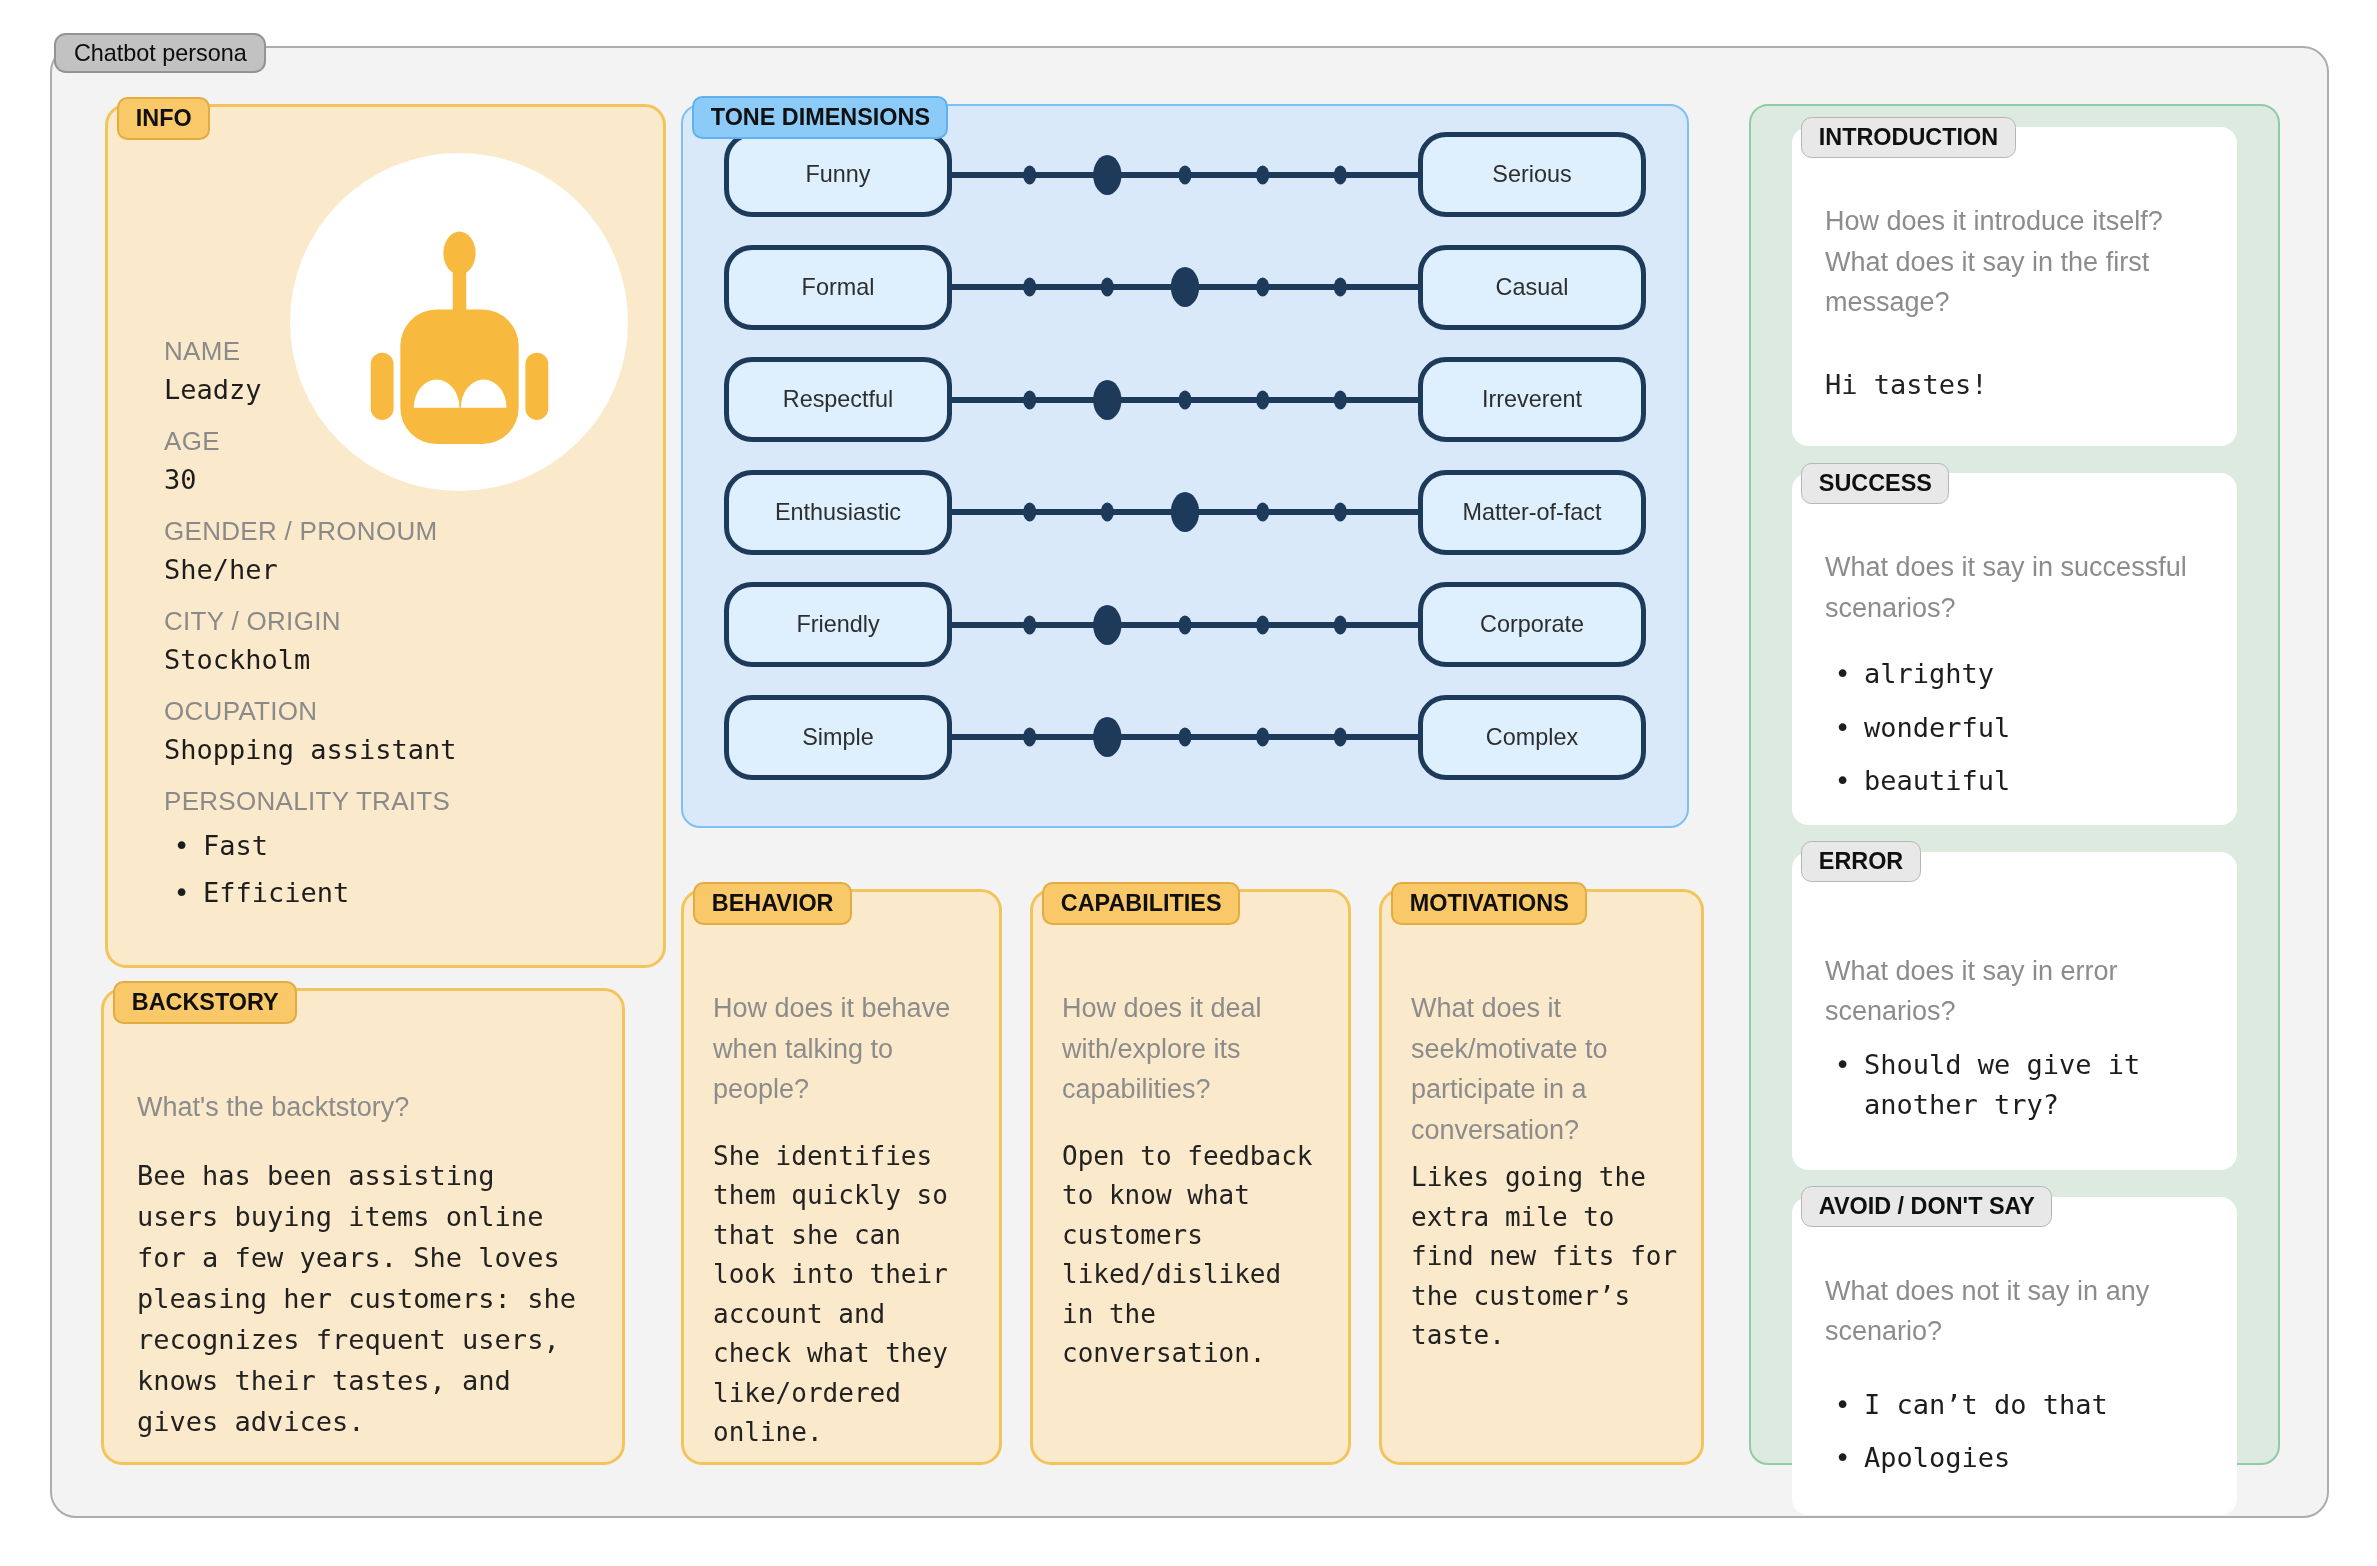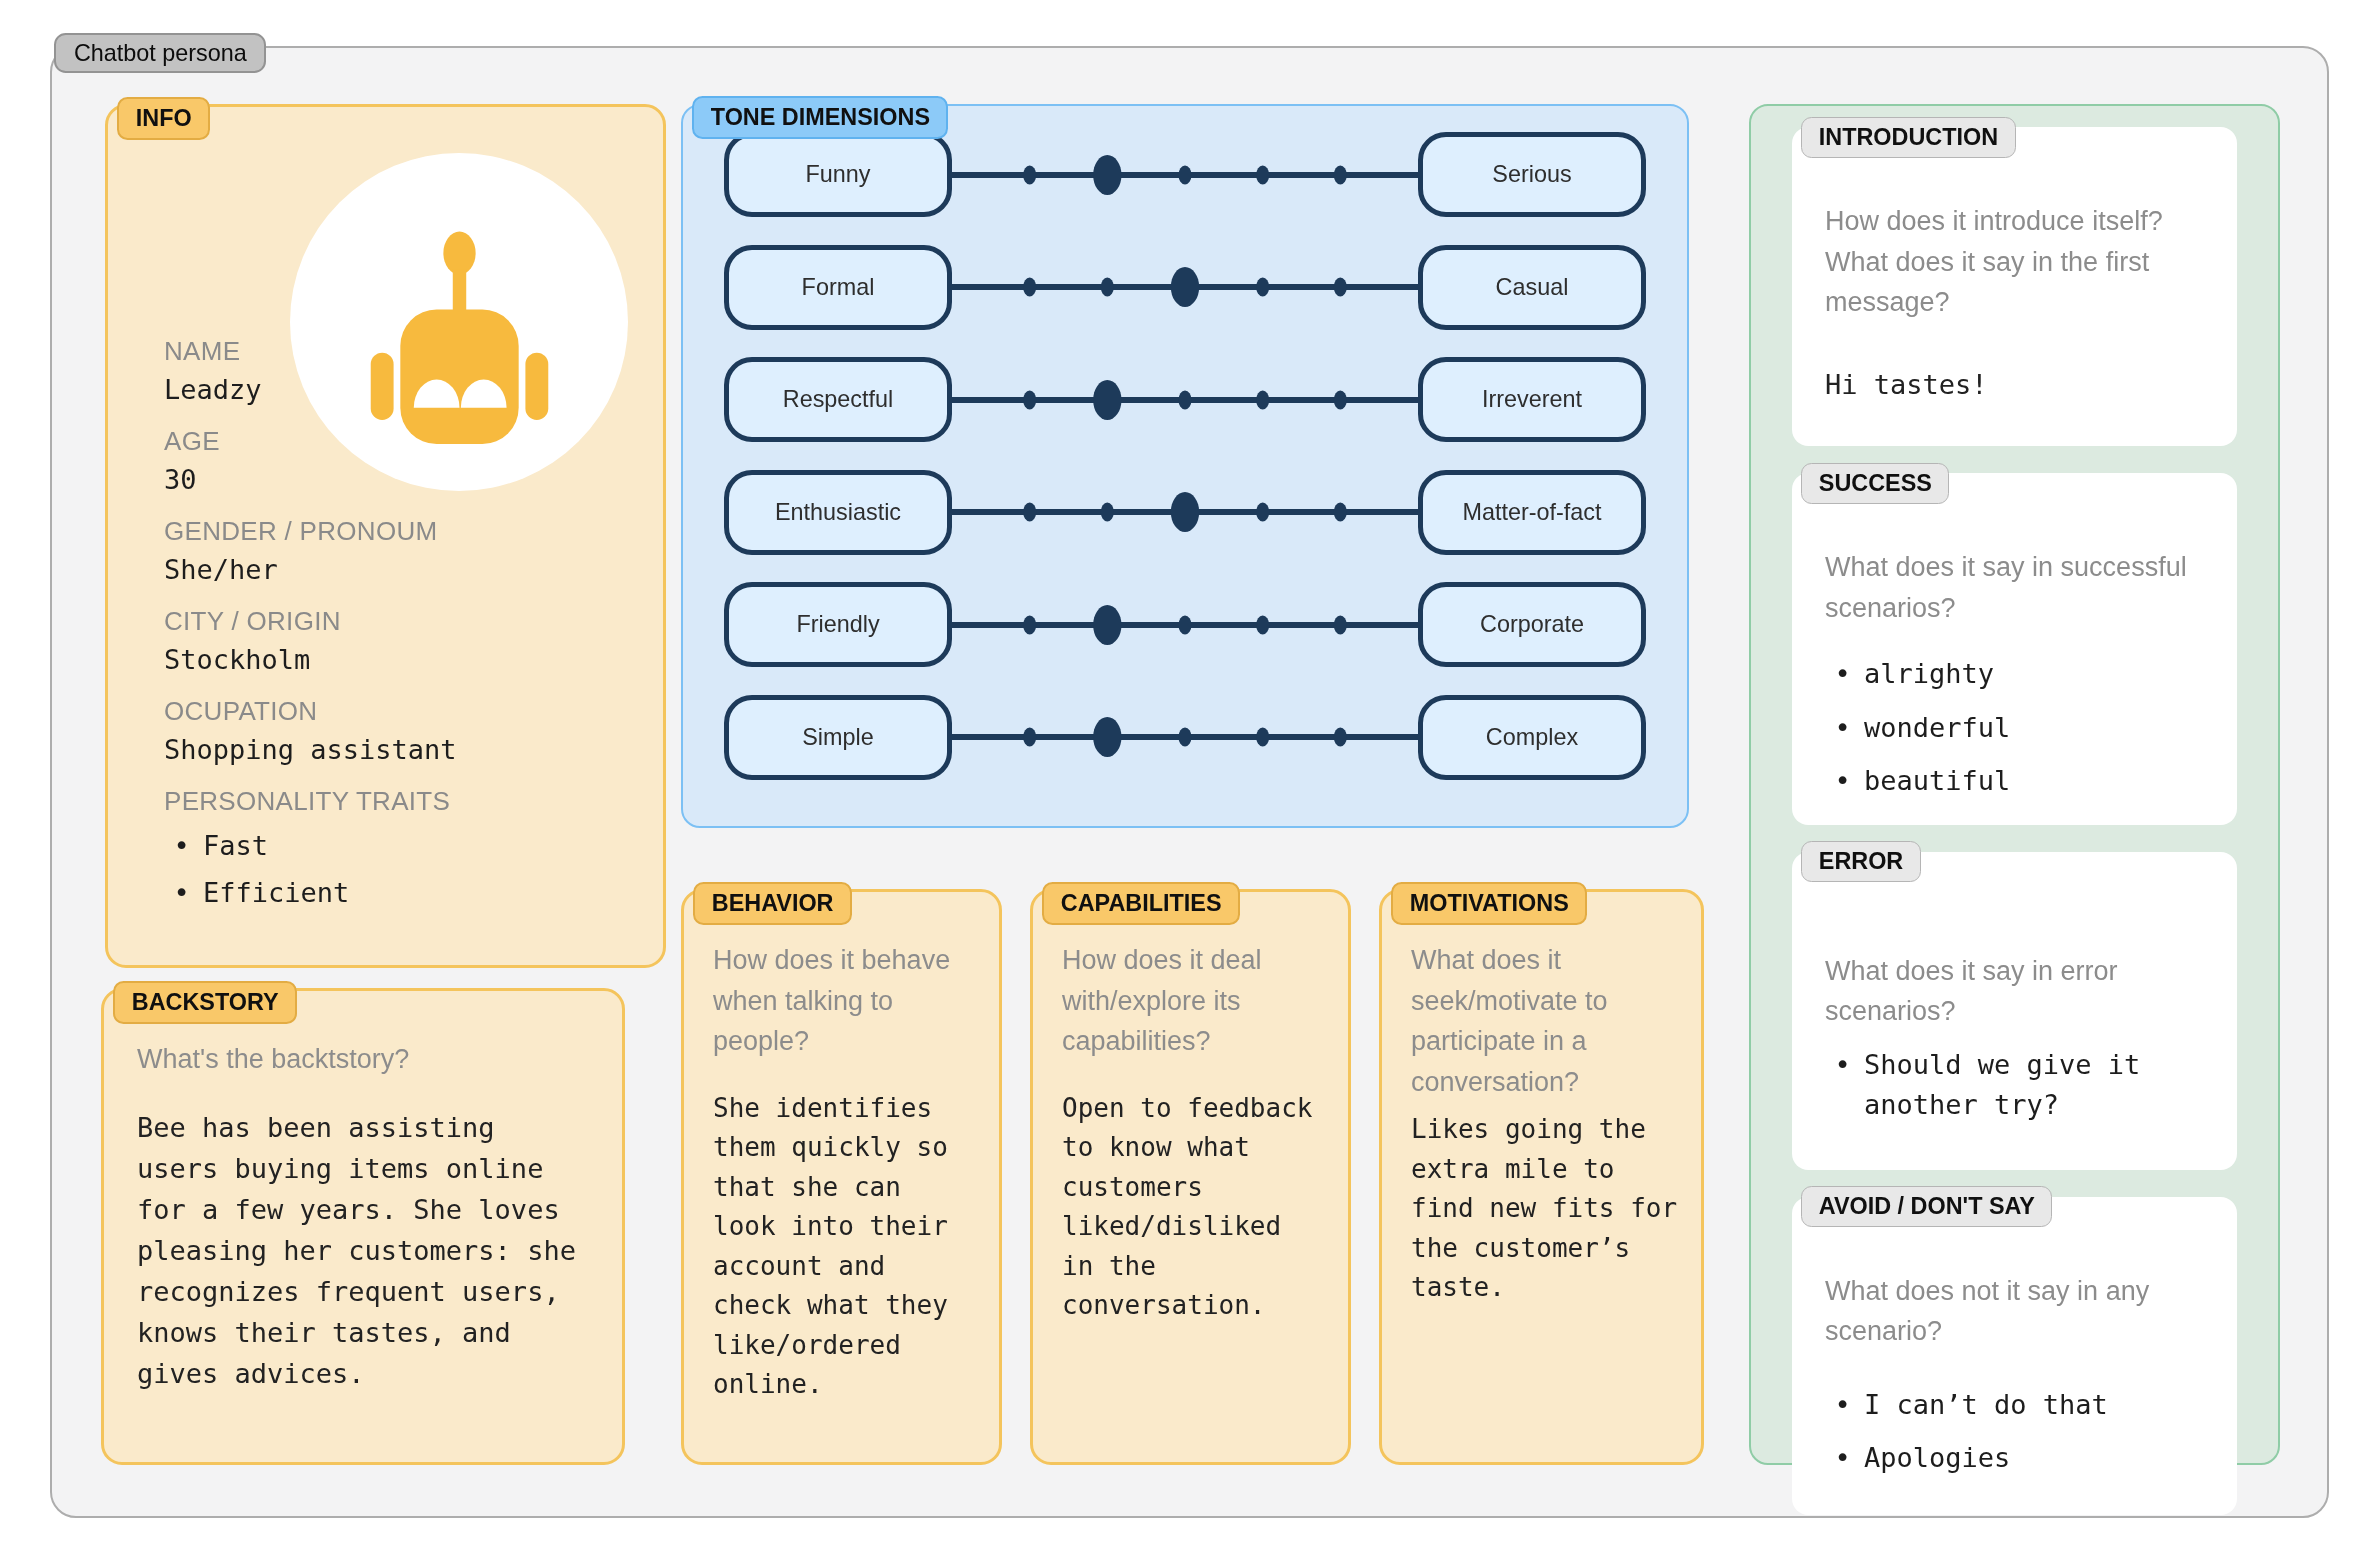--- a/index.html
+++ b/index.html
@@ -35,21 +35,21 @@
   .tone-rows{position:absolute;left:0;top:0;right:0;padding:26px 41px 0 41px;
              display:flex;flex-direction:column;gap:27.5px;}
   .tone-row{display:flex;align-items:center;height:85px;}
   .tone-pill{width:228px;height:85px;background:#DEEFFE;border:5.9px solid #1D3A5A;
              border-radius:28px;display:flex;align-items:center;justify-content:center;
              font-size:23.4px;color:#2e2e2e;box-sizing:border-box;flex:none;}
   .tone-track{flex:1;height:88px;}
   .tone-track line{stroke:#1D3A5A;stroke-width:10;}
   .tone-track ellipse{fill:#1D3A5A;}
   
-  .card-q{margin:48px 33px 0 33px;font-size:27px;font-weight:500;color:#8C8C8C;line-height:1.5;}
+  .card-q{margin:96px 33px 0 33px;font-size:27px;font-weight:500;color:#8C8C8C;line-height:1.5;}
   .card-a{margin:27px 33px 0 33px;font-family:"DejaVu Sans Mono",monospace;font-size:27px;
           font-weight:500;color:#222222;line-height:1.52;}
   .card-a.small{font-size:26px;margin-left:29px;margin-right:23.4px;}
   .card-q.small{margin-left:29px;margin-right:23.4px;}
   .tight{margin-top:8.2px;}
   
   .green-inner{position:absolute;left:0;top:0;right:0;padding:21px 41px 0 41px;}
   .scard{position:relative;background:#ffffff;border-radius:16.4px;margin-bottom:27px;
          padding:35px 33px 23.4px 33px;box-sizing:border-box;}
   .scard .card-q{margin:39px 0 0 0;}

